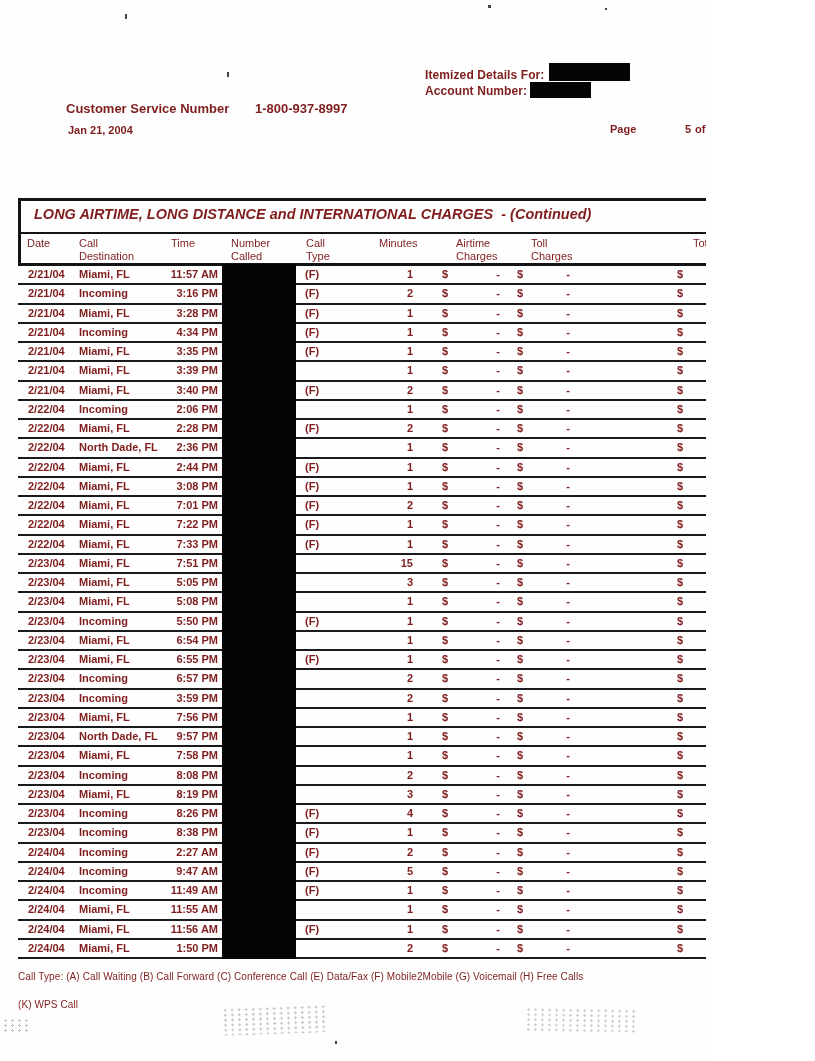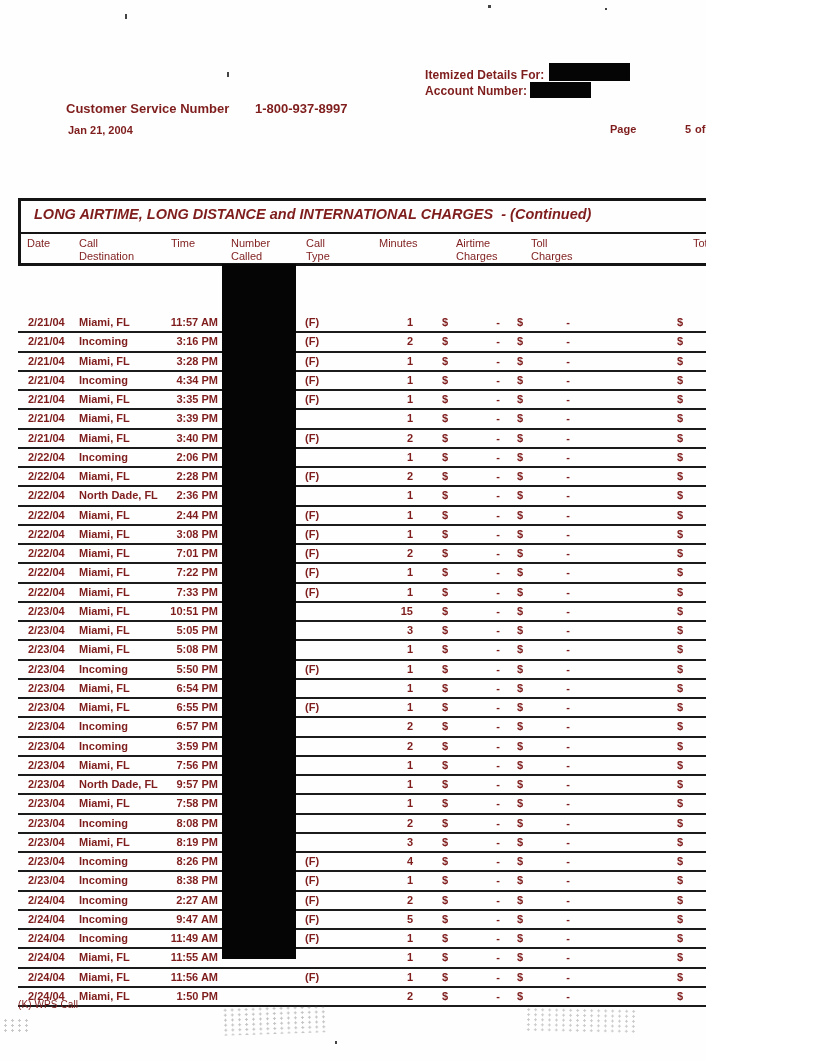--- a/index.html
+++ b/index.html
@@ -29,21 +29,21 @@
   .h-date    { left:6px; }
   .h-dest    { left:58px; }
   .h-time    { left:150px; }
   .h-number  { left:210px; }
   .h-type    { left:285px; }
   .h-minutes { left:358px; }
   .h-airtime { left:435px; }
   .h-toll    { left:510px; }
   .h-total   { left:672px; }
 
-  .t-body { position:relative;margin-top:48px; }
+  .t-body { position:relative; }
   .t-row { position:relative; height:19.25px; border-bottom:2px solid #1b1b1b; box-sizing:border-box; }
   .c { position:absolute; top:2px; font-size:11px; font-weight:bold; white-space:pre; }
   .c.date { left:10px; }
   .c.dest { left:61px; }
   .c.time { left:125px; width:75px; text-align:right; }
   .c.type { left:287px; }
   .c.min  { left:335px; width:60px; text-align:right; }
   .c.cur.a-cur   { left:424px; }
   .c.val.a-val   { left:462px; width:20px; text-align:right; }
   .c.cur.t-cur   { left:499px; }
@@ -294,21 +294,21 @@
     <span class="c cur a-cur">$</span>
     <span class="c val a-val">-</span>
     <span class="c cur t-cur">$</span>
     <span class="c val t-val">-</span>
     <span class="c cur tot-cur">$</span>
     <span class="c val tot-val">-</span>
   </div>
         <div class="t-row">
     <span class="c date">2/23/04</span>
     <span class="c dest">Miami, FL</span>
-    <span class="c time">10:51 PM</span>
+    <span class="c time">7:51 PM</span>
     <span class="c type"></span>
     <span class="c min">15</span>
     <span class="c cur a-cur">$</span>
     <span class="c val a-val">-</span>
     <span class="c cur t-cur">$</span>
     <span class="c val t-val">-</span>
     <span class="c cur tot-cur">$</span>
     <span class="c val tot-val">-</span>
   </div>
         <div class="t-row">
@@ -568,20 +568,21 @@
     <span class="c val a-val">-</span>
     <span class="c cur t-cur">$</span>
     <span class="c val t-val">-</span>
     <span class="c cur tot-cur">$</span>
     <span class="c val tot-val">-</span>
   </div>
       </div>
     <div class="redaction-bar"></div>
   </div>
 
+  <div class="abs legend" style="left:18px; top:971px;">Call Type: (A) Call Waiting (B) Call Forward (C) Conference Call (E) Data/Fax (F) Mobile2Mobile (G) Voicemail (H) Free Calls</div>
   <div class="abs legend" style="left:18px; top:999px;">(K) WPS Call</div>
 
   <div class="abs edge-line"></div>
   <div class="abs speck" style="left:488px; top:5px; width:3px; height:3px;"></div>
   <div class="abs speck" style="left:125px; top:14px; width:2px; height:5px;"></div>
   <div class="abs speck" style="left:227px; top:72px; width:2px; height:5px;"></div>
   <div class="abs speck" style="left:605px; top:8px; width:2px; height:2px;"></div>
   <div class="abs smudge" style="left:222px; top:1006px; width:105px; height:28px; transform:rotate(-2deg);"></div>
   <div class="abs smudge" style="left:525px; top:1008px; width:112px; height:24px; transform:rotate(1deg); opacity:.28;"></div>
   <div class="abs smudge" style="left:2px; top:1018px; width:26px; height:14px; opacity:.3;"></div>

